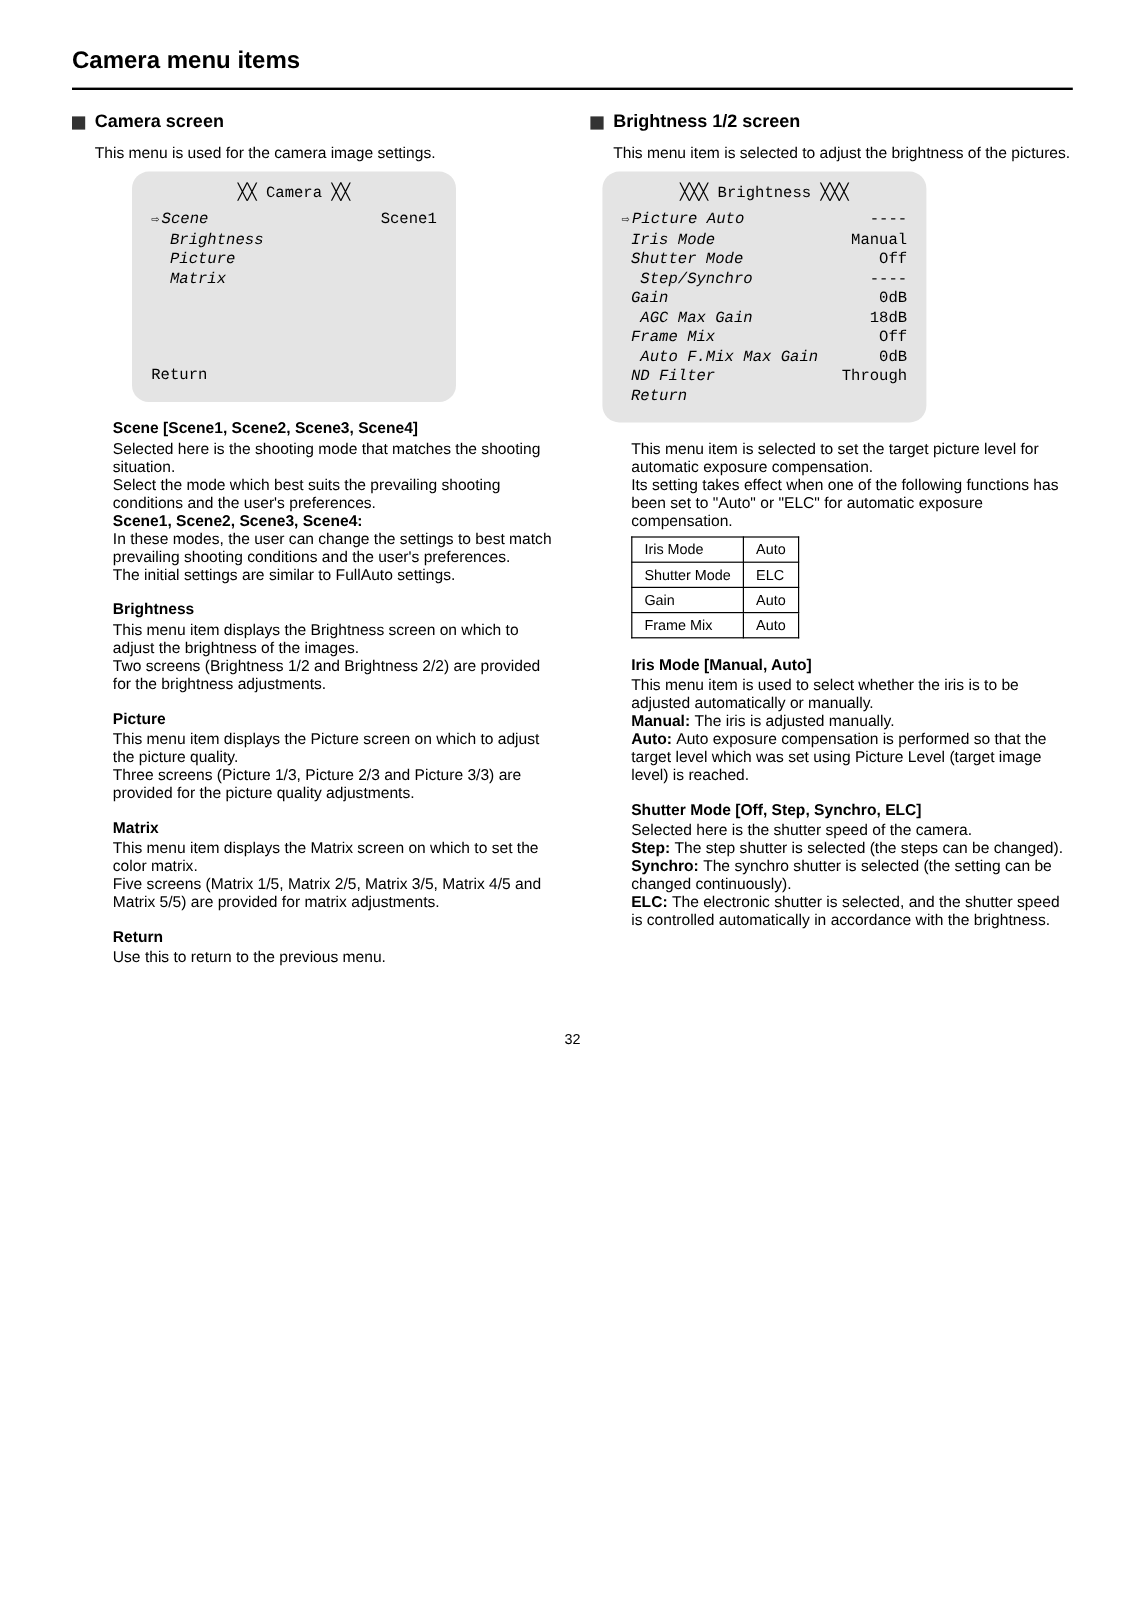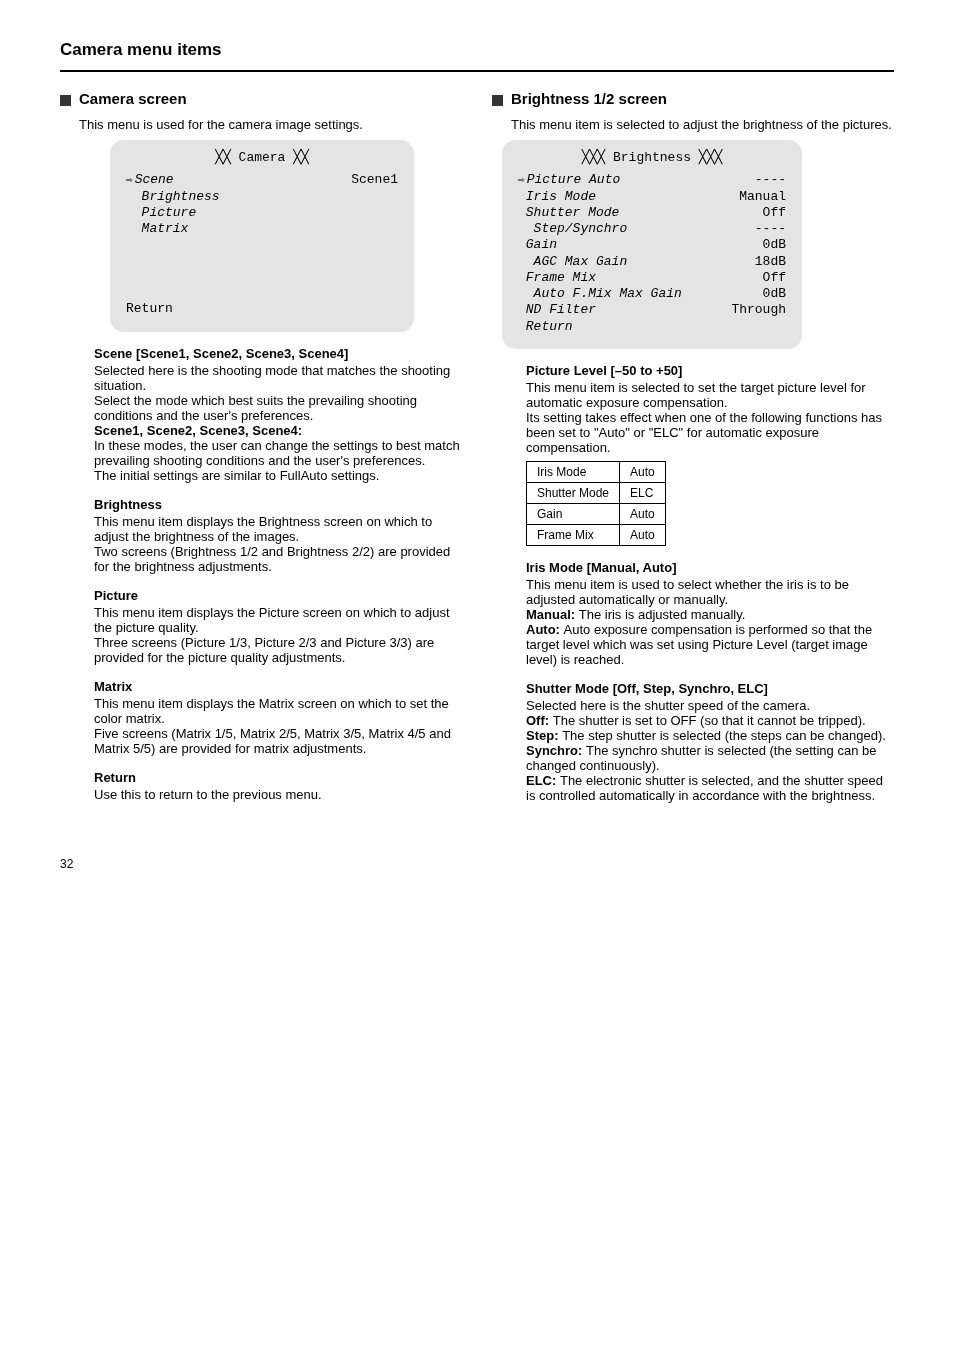--- a/index.html
+++ b/index.html
@@ -13,21 +13,21 @@
     width: 954px;
   }
   .page {
     padding: 40px 60px 60px 60px;
   }
   .top-rule {
     border-top: 2px solid #000;
     margin: 0 0 18px 0;
   }
   .page-title {
-    font-size: 17px;
+    font-size: 20px;
     font-weight: bold;
     margin-bottom: 10px;
   }
   .columns {
     display: flex;
     gap: 30px;
     justify-content: space-between;
   }
   .col {
     flex: 1;
@@ -55,24 +55,24 @@
     margin-left: 19px;
     margin-bottom: 8px;
   }
   .osd-panel {
     background: #e4e4e4;
     border-radius: 14px;
     padding: 10px 16px 14px 16px;
     font-family: "Courier New", monospace;
     font-size: 13px;
     line-height: 1.25;
-    width: 304px;
+    width: 270px;
     margin: 6px 0 14px 50px;
   }
-  .osd-panel.wide { width: 300px; margin-left: 10px; }
+  .osd-panel.wide { width: 270px; margin-left: 10px; }
   .osd-title { text-align: center; margin-bottom: 6px; }
   .osd-row { display: flex; }
   .osd-row .lbl { flex: 1; white-space: pre; font-style: italic; }
   .osd-row .val { white-space: pre; }
   .osd-cursor::before { content: "\21E8"; margin-right:2px; font-size:11px;}
   .osd-blank { height: 60px; }
   .osd-return { margin-top: 4px; }
   .sec { margin-bottom: 14px; margin-left: 34px; }
   .sec-title { font-weight: bold; margin-bottom: 2px; }
   .bold-inline { font-weight: bold; }
@@ -81,20 +81,21 @@
     margin: 6px 0 10px 0;
     font-size: 12px;
   }
   table.mini td, table.mini th {
     border: 1px solid #000;
     padding: 3px 10px;
     font-weight: normal;
     text-align: left;
   }
   .footer {
+    text-align: center;
     margin-top: 40px;
     font-size: 12px;
   }
 </style>
 </head>
 <body>
 
 <div class="page">
   <div class="page-title">Camera menu items</div>
   <div class="top-rule"></div>
@@ -217,21 +218,20 @@
               <span class="val">Through</span>
             </div>
             <div class="osd-row">
               <span class="lbl"> Return</span>
               <span class="val"></span>
             </div>
           </div>
       </div>
 
       <div class="sec">
-        <div class="sec-title">Picture Level [–50 to +50]</div>
         <div>This menu item is selected to set the target picture level for automatic exposure compensation.</div>
         <div>Its setting takes effect when one of the following functions has been set to "Auto" or "ELC" for automatic exposure compensation.</div>
         <table class="mini">
           <tbody id="pl-table">
               <tr>
                 <td>Iris Mode</td>
                 <td>Auto</td>
               </tr>
               <tr>
                 <td>Shutter Mode</td>
@@ -255,21 +255,20 @@
         <div id="iris-list">
             <div><span class="bold-inline">Manual: </span><span>The iris is adjusted manually.</span></div>
             <div><span class="bold-inline">Auto: </span><span>Auto exposure compensation is performed so that the target level which was set using Picture Level (target image level) is reached.</span></div>
           </div>
       </div>
 
       <div class="sec">
         <div class="sec-title">Shutter Mode [Off, Step, Synchro, ELC]</div>
         <div>Selected here is the shutter speed of the camera.</div>
         <div id="shutter-list">
-            <div><span class="bold-inline">Off: </span><span>The shutter is set to OFF (so that it cannot be tripped).</span></div>
             <div><span class="bold-inline">Step: </span><span>The step shutter is selected (the steps can be changed).</span></div>
             <div><span class="bold-inline">Synchro: </span><span>The synchro shutter is selected (the setting can be changed continuously).</span></div>
             <div><span class="bold-inline">ELC: </span><span>The electronic shutter is selected, and the shutter speed is controlled automatically in accordance with the brightness.</span></div>
           </div>
       </div>
 
     </div>
   </div>
 
   <div class="footer">32</div>

